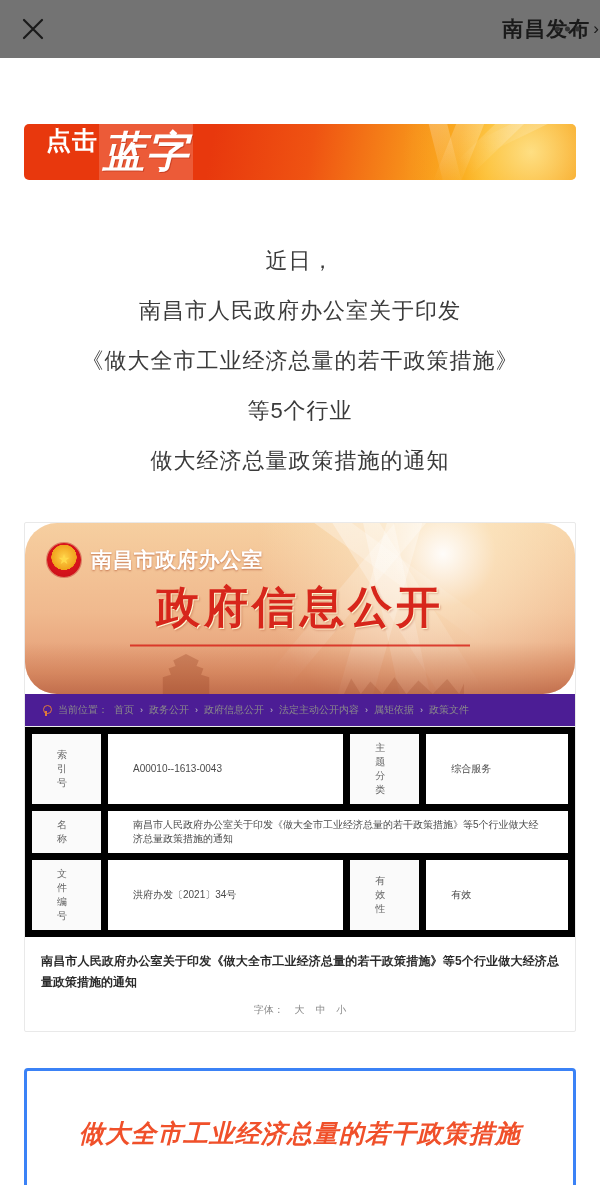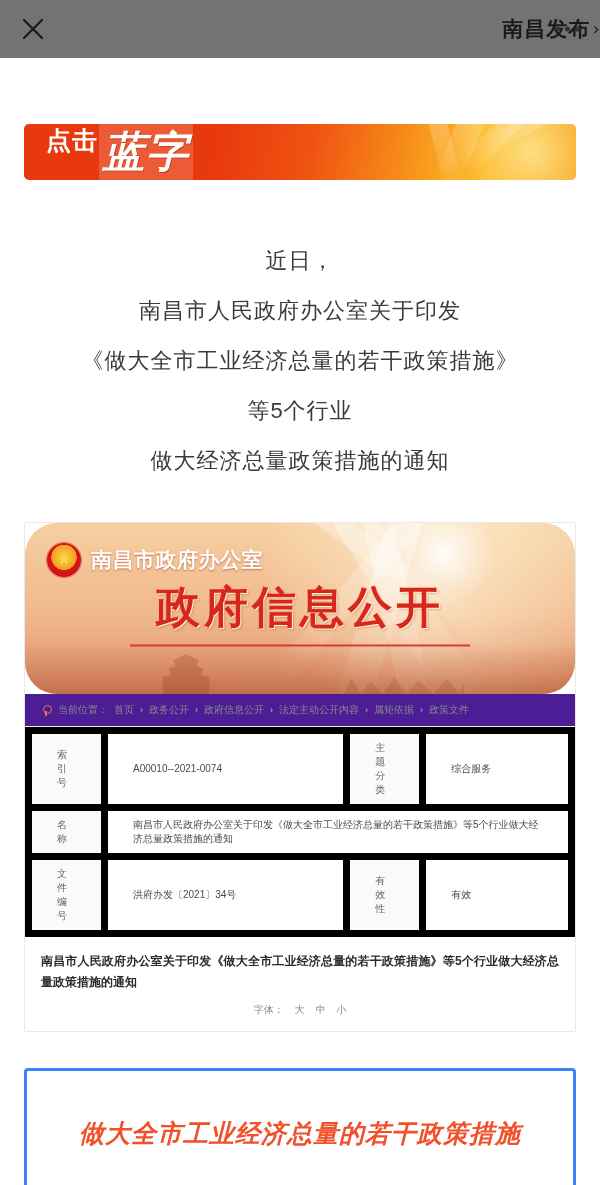--- a/index.html
+++ b/index.html
@@ -449,21 +449,21 @@
         <span class="sep">›</span>
         <span>属矩依据</span>
         <span class="sep">›</span>
         <span>政策文件</span>
       </div>
 
       <table class="meta-table">
         <tbody>
           <tr>
             <td class="k">索 引 号</td>
-            <td class="v">A00010--2021-0074</td>
+            <td class="v">A00010--1613-0043</td>
             <td class="k">主题分类</td>
             <td class="v">综合服务</td>
           </tr>
           <tr>
             <td class="k">名     称</td>
             <td class="v wide" colspan="3">南昌市人民政府办公室关于印发《做大全市工业经济总量的若干政策措施》等5个行业做大经济总量政策措施的通知</td>
           </tr>
           <tr>
             <td class="k">文件编号</td>
             <td class="v">洪府办发〔2021〕34号</td>

